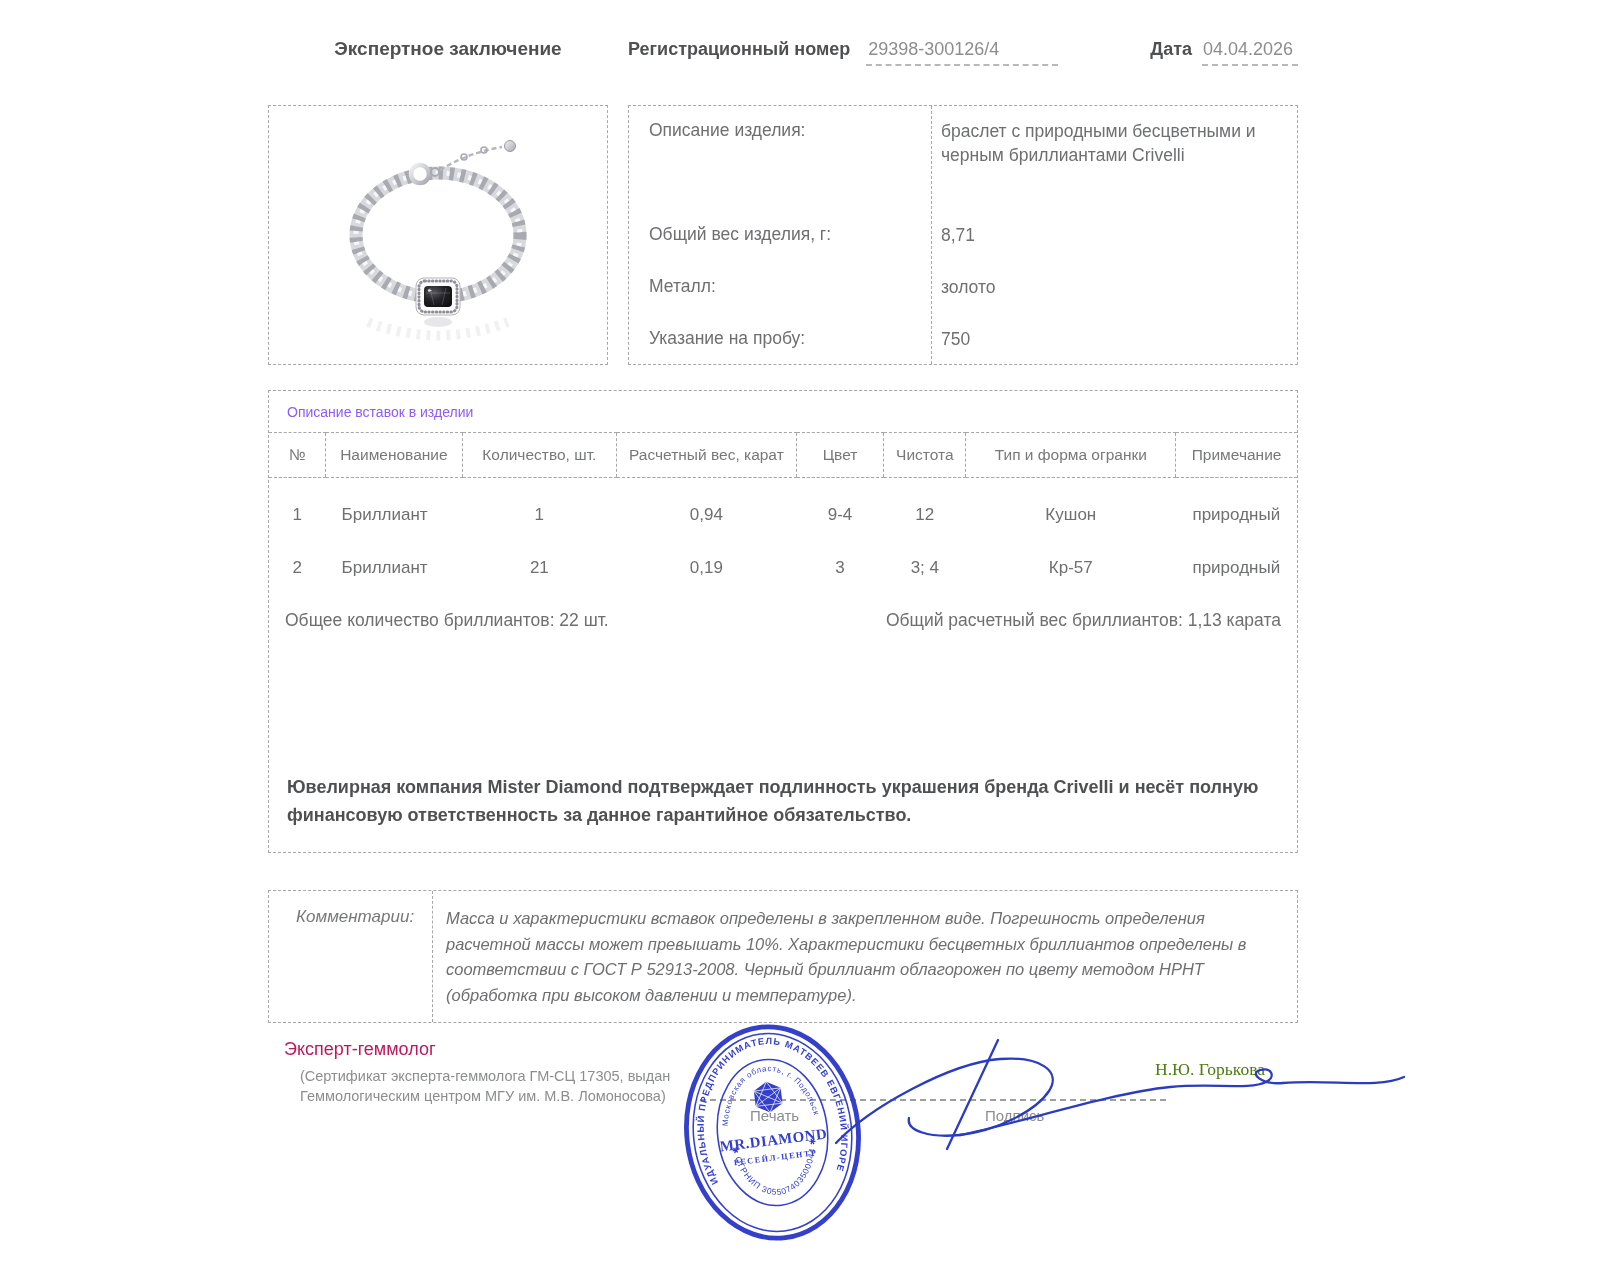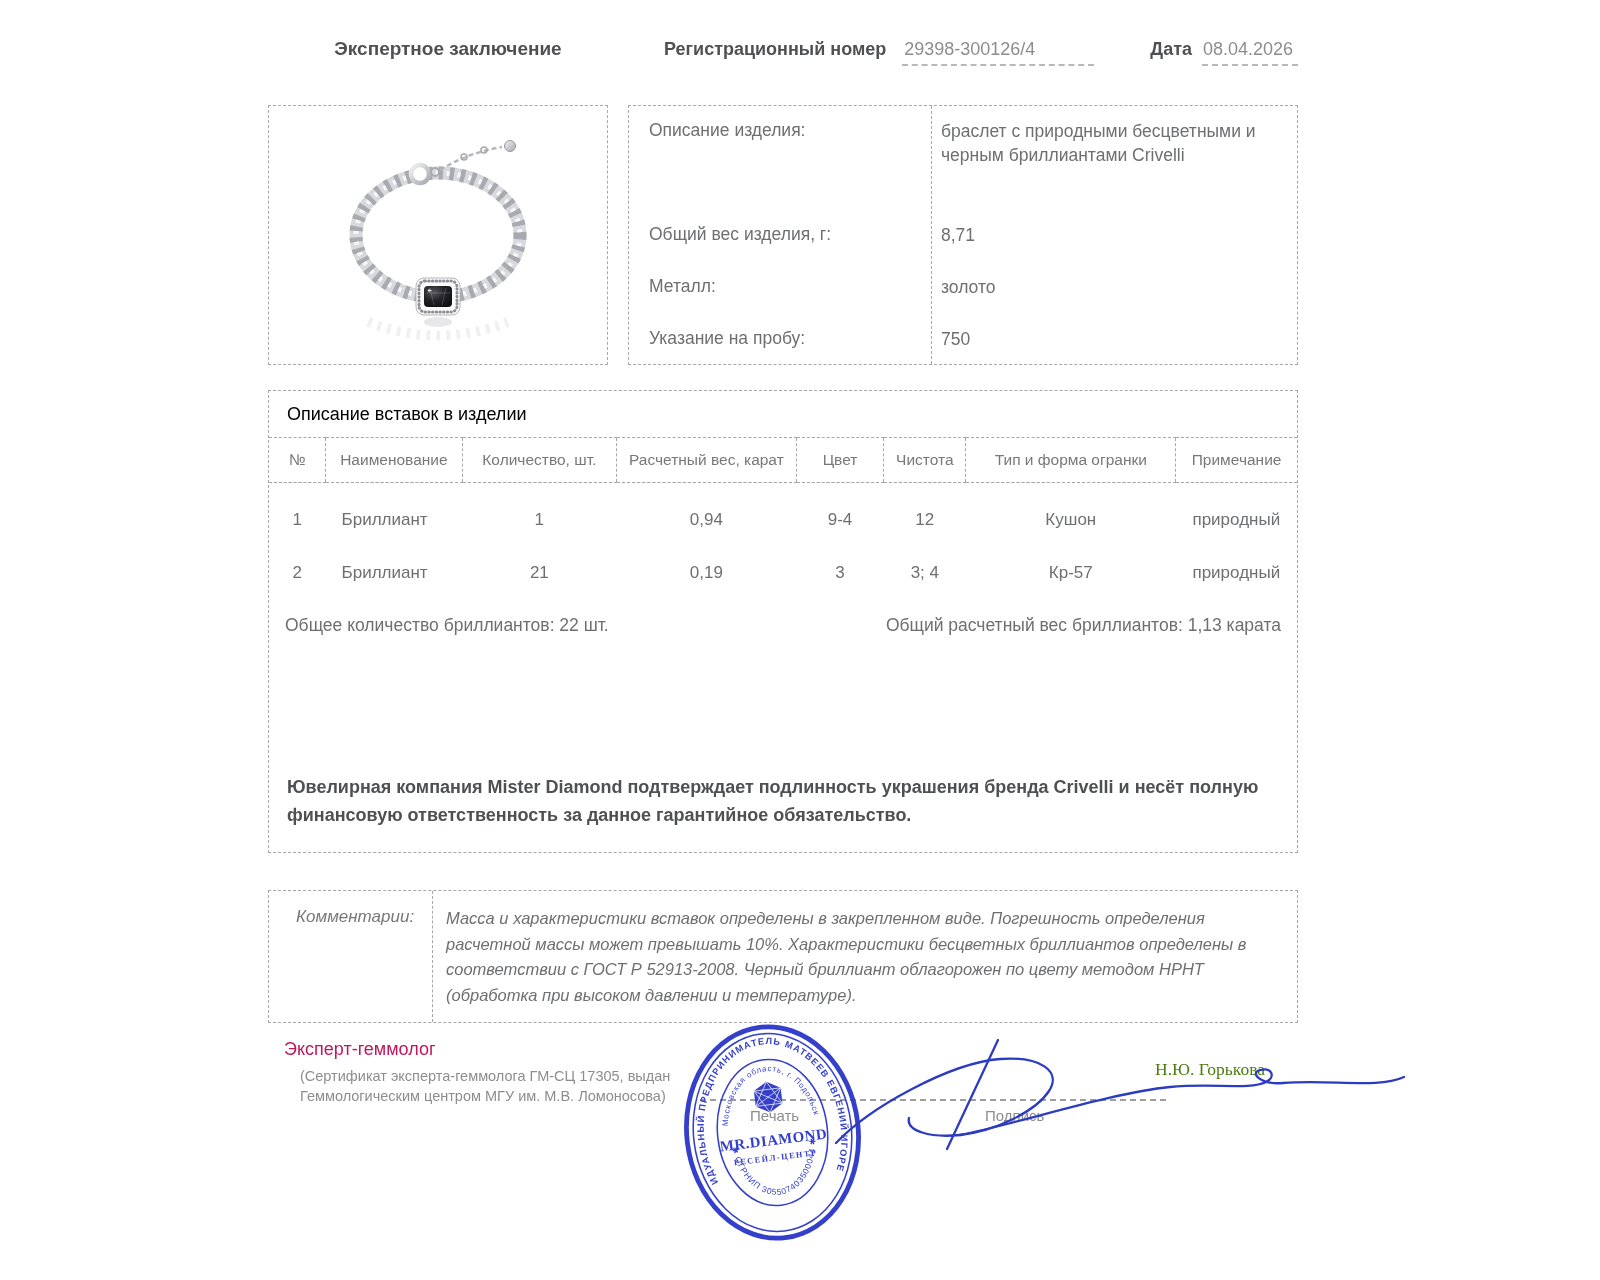--- a/index.html
+++ b/index.html
@@ -3,21 +3,21 @@
 <meta charset="utf-8">
 <style>
   * { margin:0; padding:0; box-sizing:border-box; }
   html,body { width:1600px; height:1280px; background:#ffffff; overflow:hidden;
     font-family:"Liberation Sans","DejaVu Sans",sans-serif; color:#6e6f71; }
   .content { width:1030px; margin-left:268px; padding-top:38px; position:relative; }
 
   
   .doc-header { display:flex; align-items:baseline; height:40px; }
   .doc-title { width:360px; font-size:19px; font-weight:bold; color:#4f5052;text-align:center; }
-  .reg-label { font-size:18px; font-weight:bold; color:#4f5052;margin-left:36px; }
+  .reg-label { font-size:18px; font-weight:bold; color:#4f5052; }
   .reg-value { margin-left:16px; min-width:192px; padding:0 2px 4px 2px;
     border-bottom:2px dashed #b7b8ba; font-size:18px; color:#8c8d8f; }
   .date-label { margin-left:auto; font-size:18px; font-weight:bold; color:#4f5052; }
   .date-value { margin-left:10px; min-width:96px; padding:0 1px 4px 1px;
     border-bottom:2px dashed #b7b8ba; font-size:18px; color:#8c8d8f; }
 
   
   .dashed { border:1px dashed #a6a7a9; }
 
   .boxes-row { display:flex; gap:20px; margin-top:27px; height:260px; }
@@ -26,21 +26,21 @@
     grid-template-columns:302px 1fr; grid-template-rows:104px 52px 52px 52px;
     align-content:start; padding-top:14px; }
   .vdash { position:absolute; top:0; bottom:0; border-left:1px dashed #a6a7a9; }
   .details-box .vdash { left:302px; }
   .f-label { padding-left:20px; font-size:17.5px; color:#6e6f71; }
   .f-value { padding-left:10px; font-size:17.5px; color:#6e6f71; max-width:345px; line-height:1.35; }
 
   
   .inserts-box { margin-top:25px; min-height:463px; display:flex; flex-direction:column;
     padding:0 16px 14px 16px; }
-  .inserts-title { padding:13px 0 12px 2px; font-size:18px; color:#000000; }
+  .inserts-title { padding:13px 0 12px 2px; font-size:14px; color:#8b5cf6; }
   table.inserts { border-collapse:collapse; table-layout:fixed;
     margin:0 -16px; width:calc(100% + 32px); }
   table.inserts th { font-weight:normal; font-size:15.5px; color:#77787a;
     border-top:1px dashed #a6a7a9; border-bottom:1px dashed #a6a7a9;
     padding:13px 4px; text-align:center; }
   table.inserts th + th { border-left:1px dashed #a6a7a9; }
   table.inserts td { font-size:17px; color:#6e6f71; text-align:center; padding:27px 4px 6px 4px; }
   table.inserts td.cell-name { text-align:left; padding-left:16px; }
   .totals-row { display:flex; justify-content:space-between; margin-top:26px; font-size:17.5px; color:#6e6f71; }
   .guarantee { margin-top:auto; padding:0 2px 8px 2px; font-size:18px; font-weight:bold;
@@ -69,21 +69,21 @@
 </head>
 <body>
 
 <div class="content">
 
   <div class="doc-header">
     <div class="doc-title">Экспертное заключение</div>
     <div class="reg-label">Регистрационный номер</div>
     <div class="reg-value">29398-300126/4</div>
     <div class="date-label">Дата</div>
-    <div class="date-value">08.04.2026</div>
+    <div class="date-value">04.04.2026</div>
   </div>
 
   <div class="boxes-row">
     <div class="photo-box dashed">
 
       <svg width="300" height="236" viewBox="0 0 300 236" aria-hidden="true">
         <defs>
           <linearGradient id="silv" x1="0" y1="0" x2="1" y2="1">
             <stop offset="0" stop-color="#f4f4f6"></stop>
               <stop offset="0.55" stop-color="#c9cacd"></stop>

